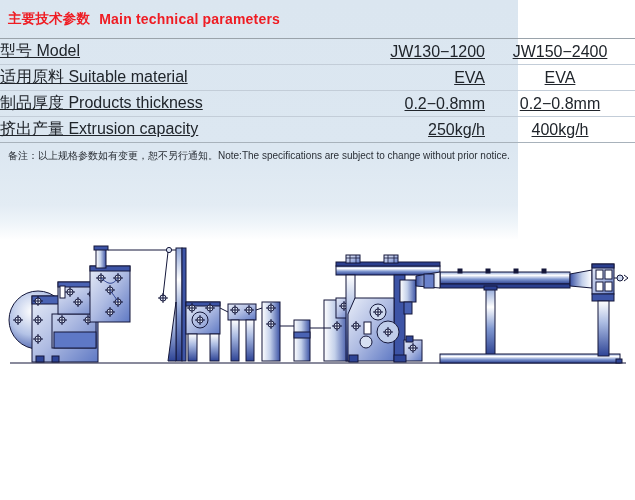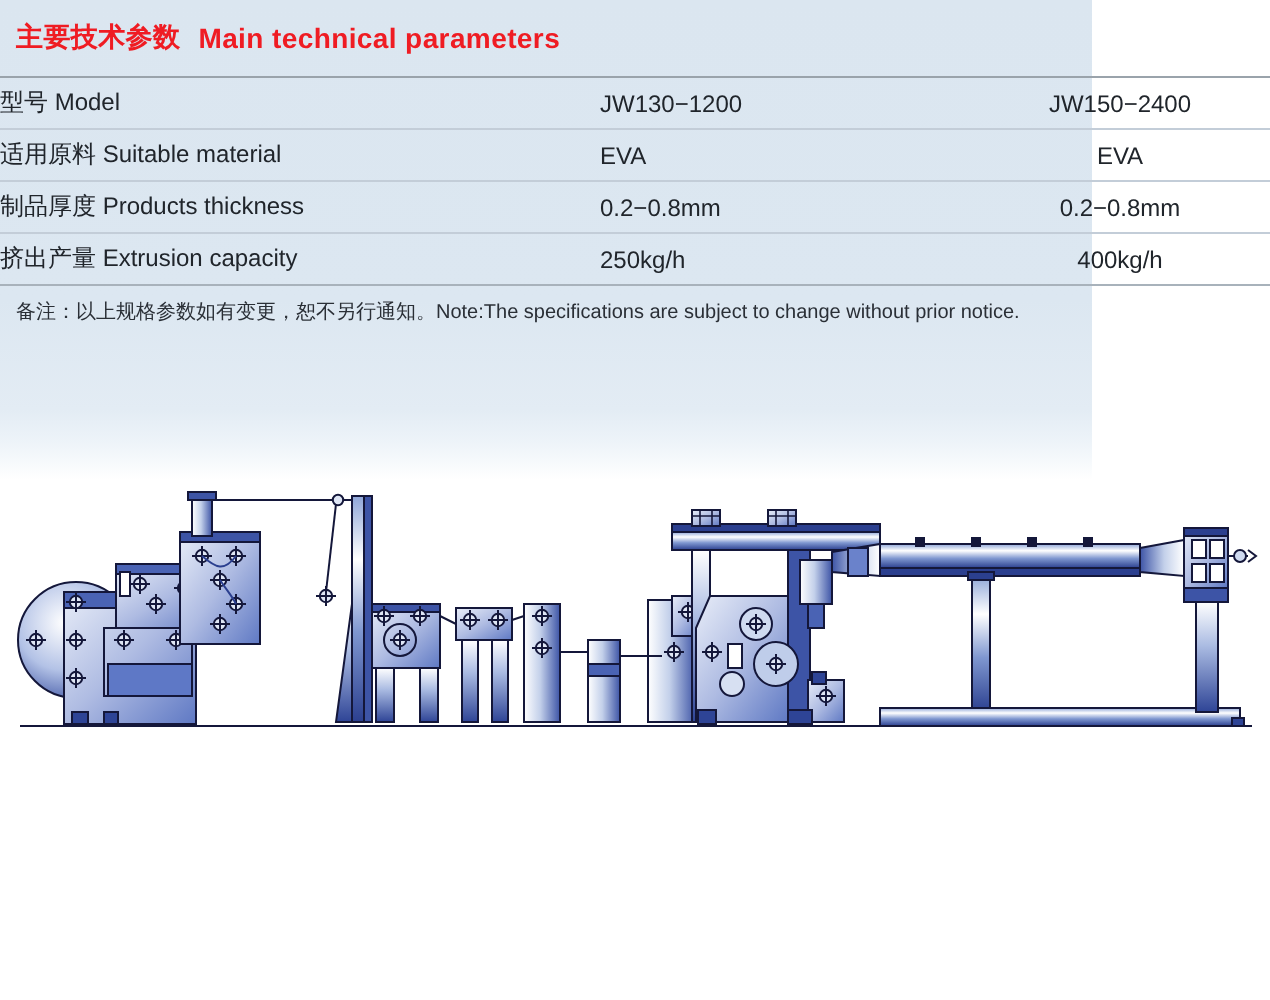--- a/index.html
+++ b/index.html
@@ -5,48 +5,48 @@
   html,body{margin:0;padding:0;}
   body{
     width:635px;height:500px;
     font-family:"Liberation Sans","DejaVu Sans",sans-serif;
     background:#ffffff;
     overflow:hidden;
   }
   .page{
     position:relative;width:518px;height:500px;
     background:linear-gradient(to bottom,#dbe6f0 0px,#dce7f1 150px,#e3ecf4 205px,#eef4f9 222px,#ffffff 240px,#ffffff 500px);
-    padding-left:28px;
   }
   
   .spec{position:absolute;left:0;top:0;width:635px;}
   .spec-title{
     height:38px;display:flex;align-items:center;
     padding:0 0 0 8px;
     font-size:13.5px;font-weight:bold;color:#ef1c23;
     letter-spacing:.2px;white-space:nowrap;
   }
   .spec-title .cn{font-size:13.5px;}
   .spec-title .en{margin-left:9px;font-size:14px;}
   .rule{height:1px;background:#9aa3ab;width:635px;}
   .rule.soft{background:#a8b2bb;}
   table.spec-table{
     width:635px;border-collapse:collapse;table-layout:fixed;
   }
   table.spec-table td{
     height:25px;
-    font-size:12px;color:#20252b;
+    font-size:16px;color:#20252b;
     border-bottom:1px solid #c3cdd8;
     padding:0;
     vertical-align:middle;
     white-space:nowrap;
+    text-decoration:underline;
   }
   table.spec-table tr:last-child td{border-bottom:none;margin-left:17px;}
   td.c-label{width:300px;text-align:left;padding-left:8px;}
-  td.c-v1{width:185px;text-align:left;}
+  td.c-v1{width:185px;text-align:right;}
   td.c-v2{width:150px;text-align:center;padding-right:9px;}
   .note{
     height:26px;display:flex;align-items:center;
     padding-left:8px;font-size:10px;color:#2a2f36;white-space:nowrap;
   }
   
   .drawing{position:absolute;left:0;top:236px;width:635px;height:135px;}
   .drawing svg{display:block;}
 </style>
 </head>

